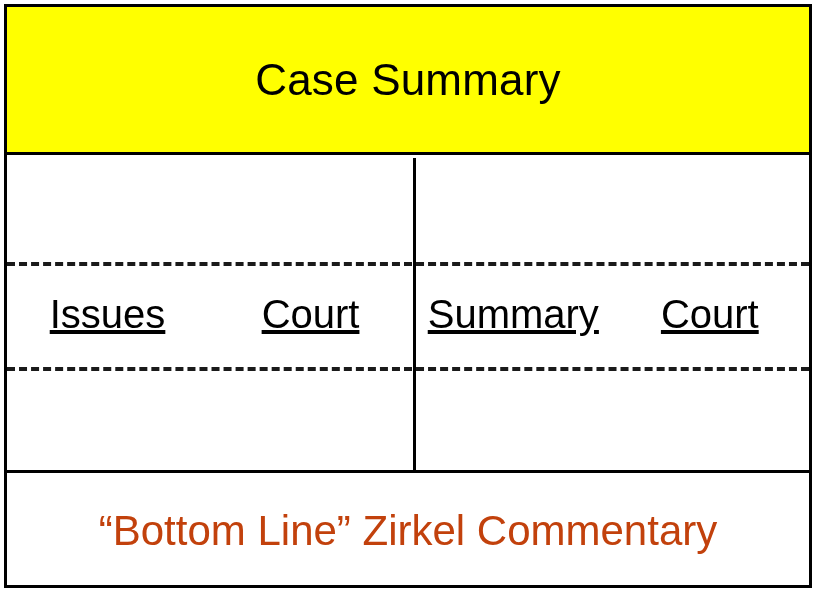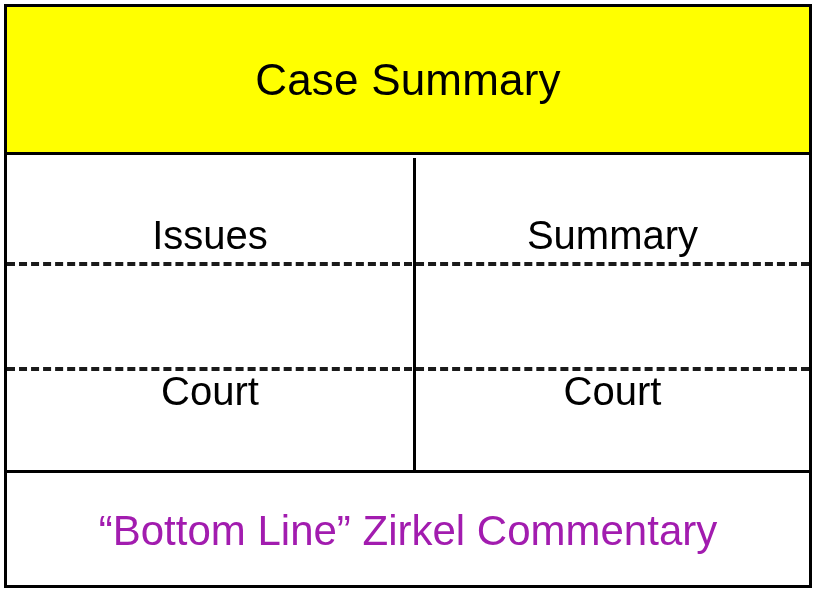--- a/index.html
+++ b/index.html
@@ -65,22 +65,23 @@
     right: 0;
     height: 315px;
     box-sizing: border-box;
     border-bottom: 3px solid #000000;
     display: flex;
     background: #ffffff;
   }
   .column {
     position: relative;
     display: flex;
-    flex-direction: column;
+    flex-direction: row;
     box-sizing: border-box;
+    text-decoration: underline;
   }
   .column-left {
     width: 409px;
     border-right: 3px solid #000000;
   }
   .column-right {
     flex: 1 1 auto;
   }
   .cell {
     flex: 1 1 0;
@@ -117,21 +118,21 @@
     top: 469px;
     bottom: 0;
     display: flex;
     align-items: center;
     justify-content: center;
     background: #ffffff;
   }
   .bottom-text {
     font-size: 42px;
     line-height: 1;
-    color: #a21caf;
+    color: #c2410c;
     white-space: nowrap;
   }
 </style>
 </head>
 <body>
 
 <div id="screen">
 
   <div class="table-frame">
 

